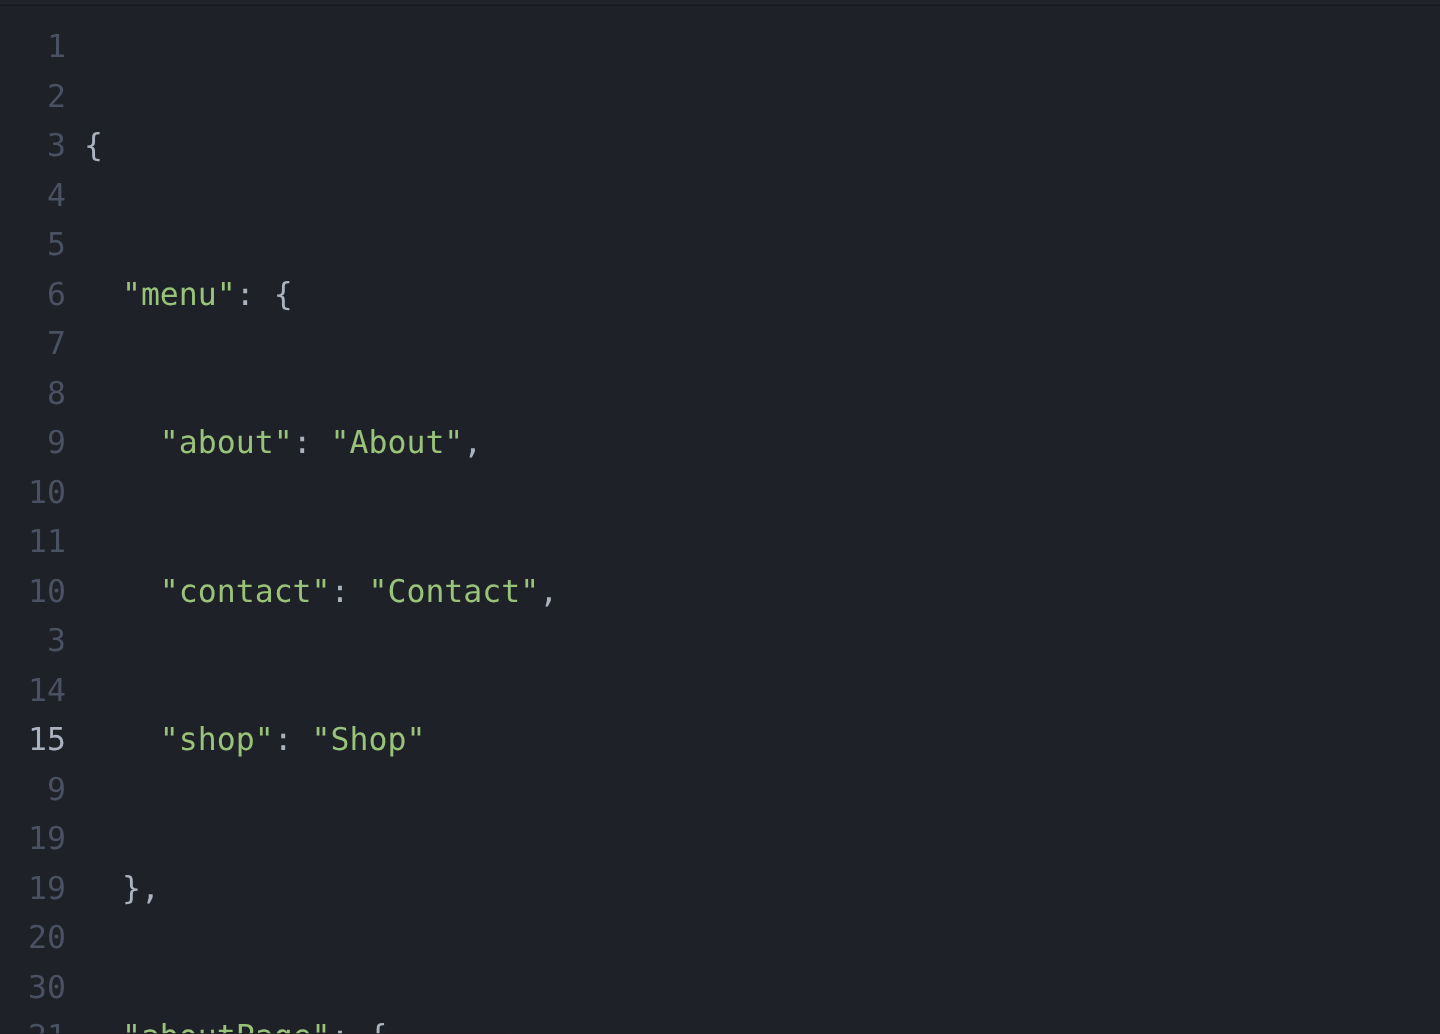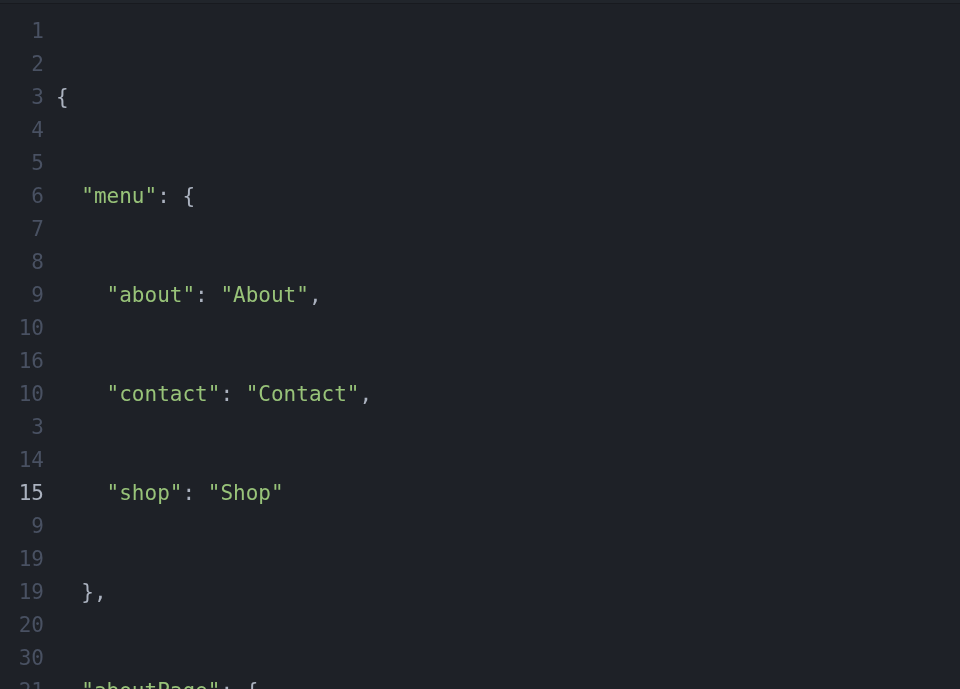--- a/index.html
+++ b/index.html
@@ -71,21 +71,21 @@
     <div class="ln">1</div>
     <div class="ln">2</div>
     <div class="ln">3</div>
     <div class="ln">4</div>
     <div class="ln">5</div>
     <div class="ln">6</div>
     <div class="ln">7</div>
     <div class="ln">8</div>
     <div class="ln">9</div>
     <div class="ln">10</div>
-    <div class="ln">16</div>
+    <div class="ln">11</div>
     <div class="ln">10</div>
     <div class="ln">3</div>
     <div class="ln">14</div>
     <div class="ln active">15</div>
     <div class="ln">9</div>
     <div class="ln">19</div>
     <div class="ln">19</div>
     <div class="ln">20</div>
     <div class="ln">30</div>
     <div class="ln">21</div>

